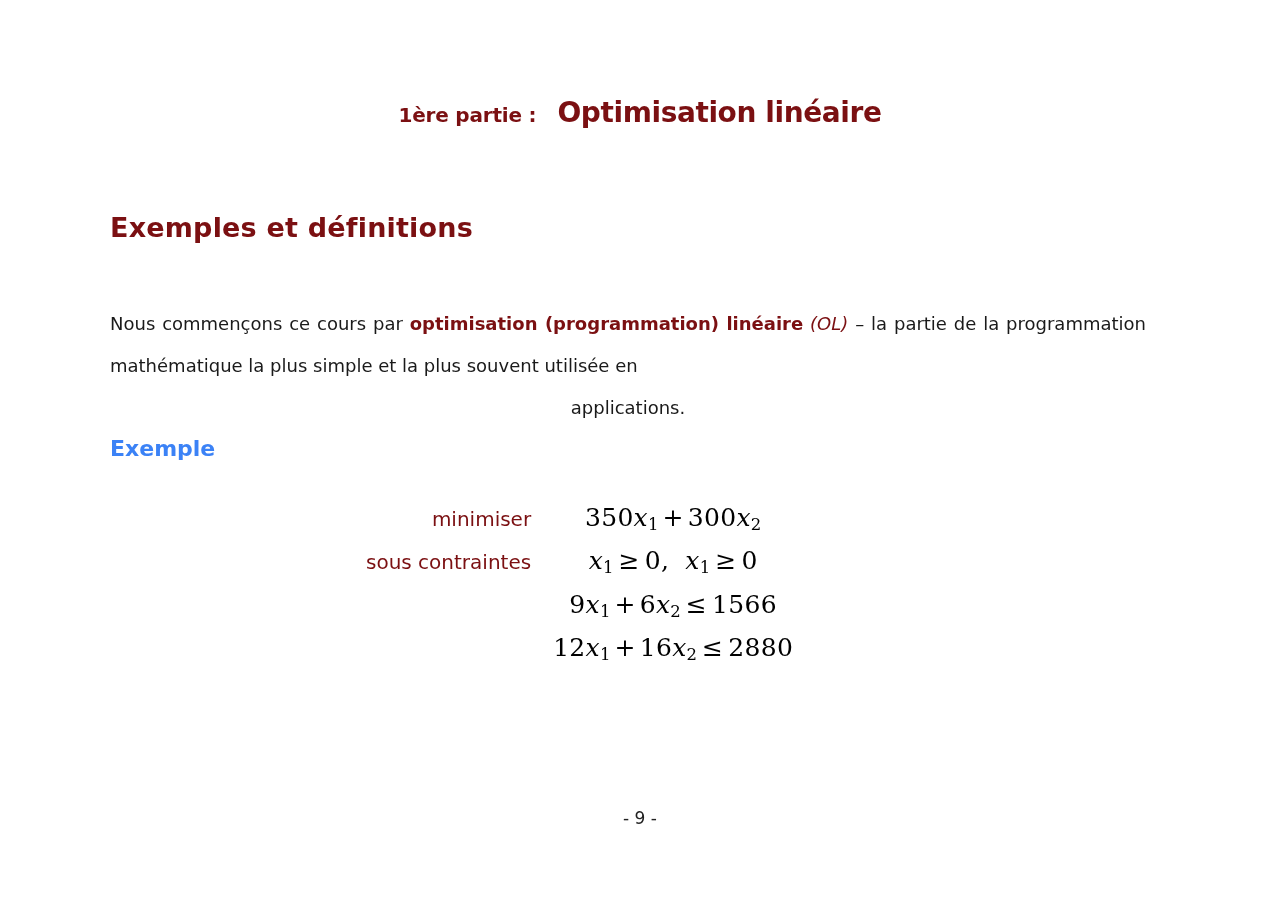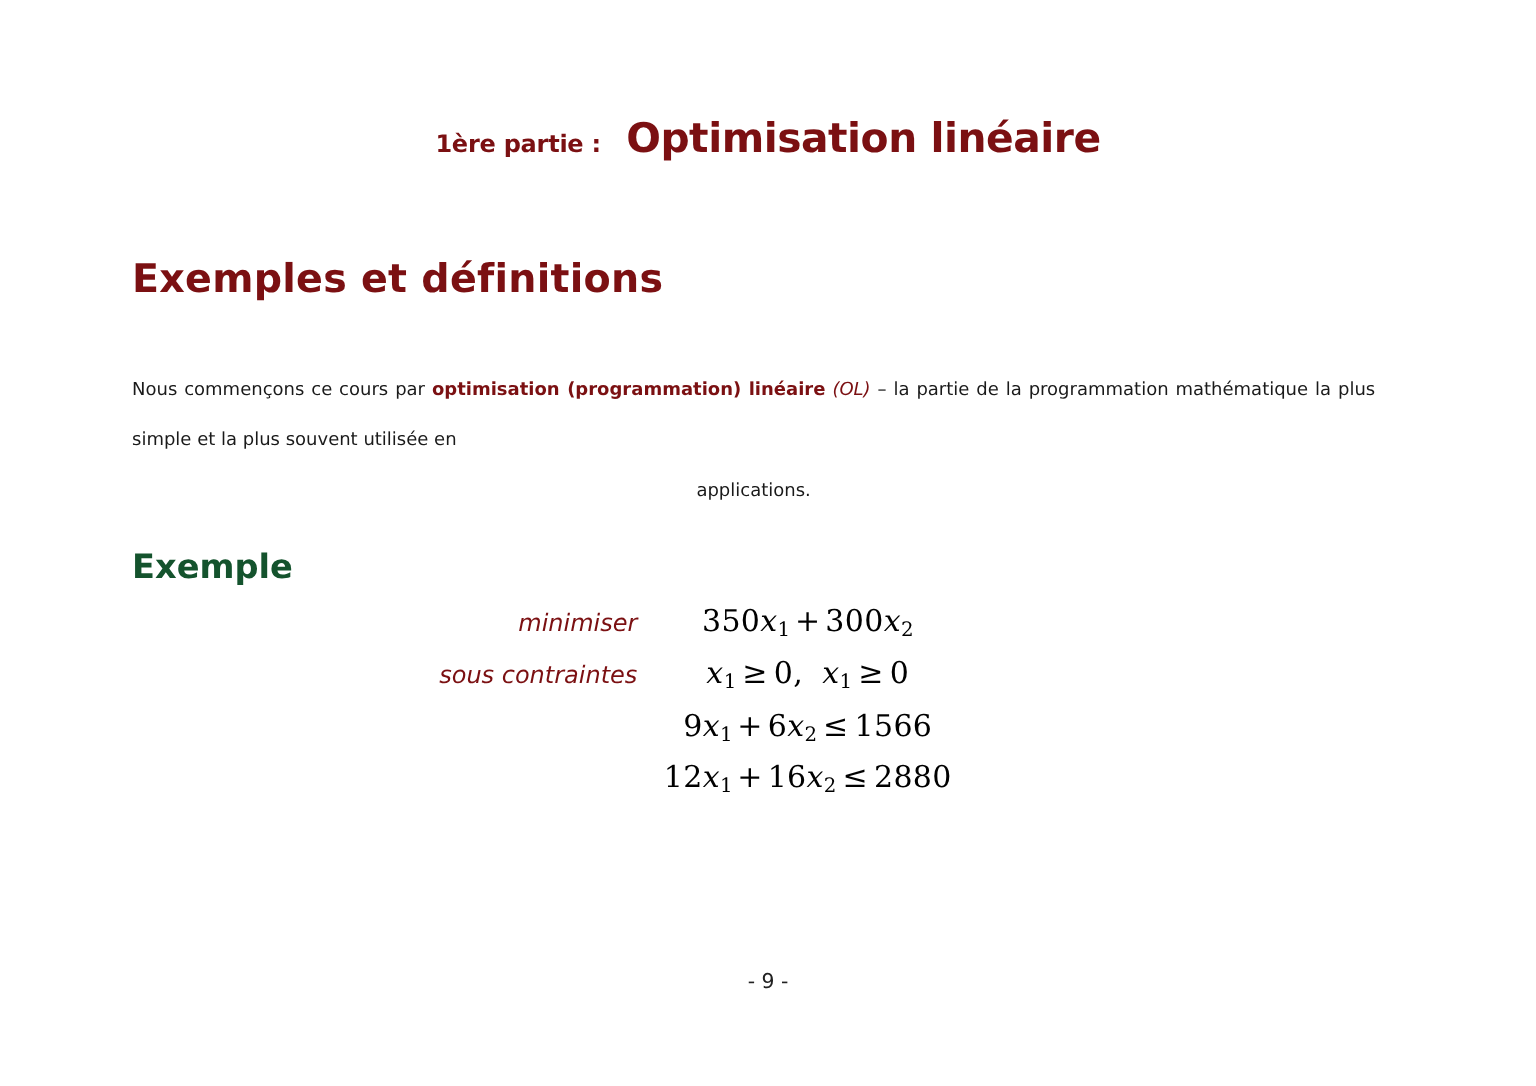--- a/index.html
+++ b/index.html
@@ -28,66 +28,66 @@
   }
   .title-part-a {
     font-family: "DejaVu Sans", sans-serif;
     font-weight: bold;
     font-size: 20px;
     letter-spacing: -0.2px;
   }
   .title-part-b {
     font-family: "DejaVu Sans", sans-serif;
     font-weight: bold;
-    font-size: 34px;
+    font-size: 28px;
     letter-spacing: -0.4px;
   }
 
   
   .section-heading {
     position: absolute;
     left: 110px;
     top: 212px;
     color: #7B1012;
     font-weight: bold;
-    font-size: 33px;
+    font-size: 27px;
     letter-spacing: 0.2px;
   }
 
   
   .body-paragraph {
     position: absolute;
     left: 110px;
     top: 303px;
     width: 1036px;
-    font-size: 15px;
+    font-size: 18px;
     line-height: 42px;
     text-align: justify;
     color: #1a1a1a;
   }
   .body-paragraph .last-line {
     text-align: center;
   }
   .emph-bold {
     color: #7B1012;
     font-weight: bold;
   }
   .emph-ital {
     color: #7B1012;
     font-style: italic;
   }
 
   
   .example-label {
     position: absolute;
     left: 110px;
-    top: 456px;
-    color: #14532d;
-    font-weight: bold;
-    font-size: 28px;
+    top: 436px;
+    color: #3b82f6;
+    font-weight: bold;
+    font-size: 22px;
   }
 
   
   .math-block {
     position: absolute;
     left: 366px;
     top: 500px;
   }
   .math-table {
     border-collapse: collapse;
@@ -97,21 +97,20 @@
     vertical-align: baseline;
   }
   .col-label {
     text-align: right;
     color: #7B1012;
     font-family: "DejaVu Sans", sans-serif;
     font-size: 20px;
     padding-right: 22px !important;
     line-height: 36px;
     white-space: nowrap;
-    font-style: italic;
   }
   .col-expr {
     font-family: "DejaVu Serif", serif;
     font-size: 25px;
     line-height: 36px;
     color: #000000;
     white-space: nowrap;
     letter-spacing: 0.3px;
     text-align: center;
   }

